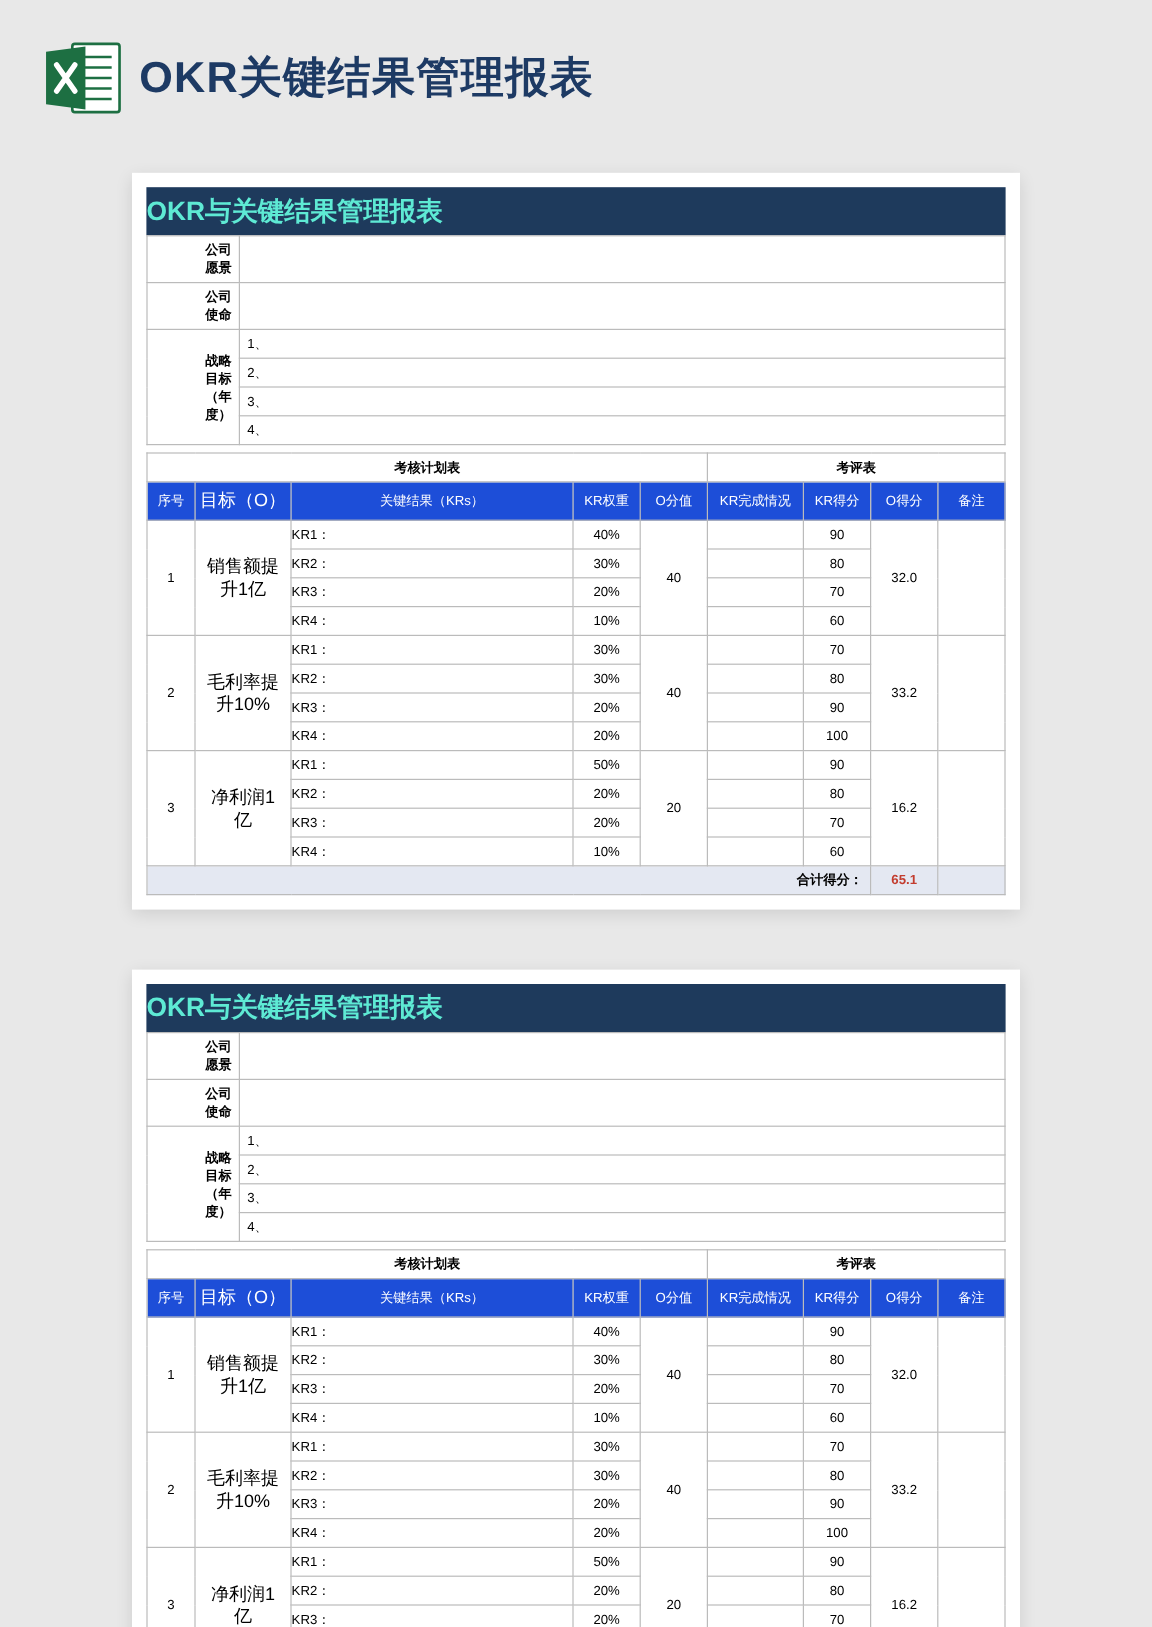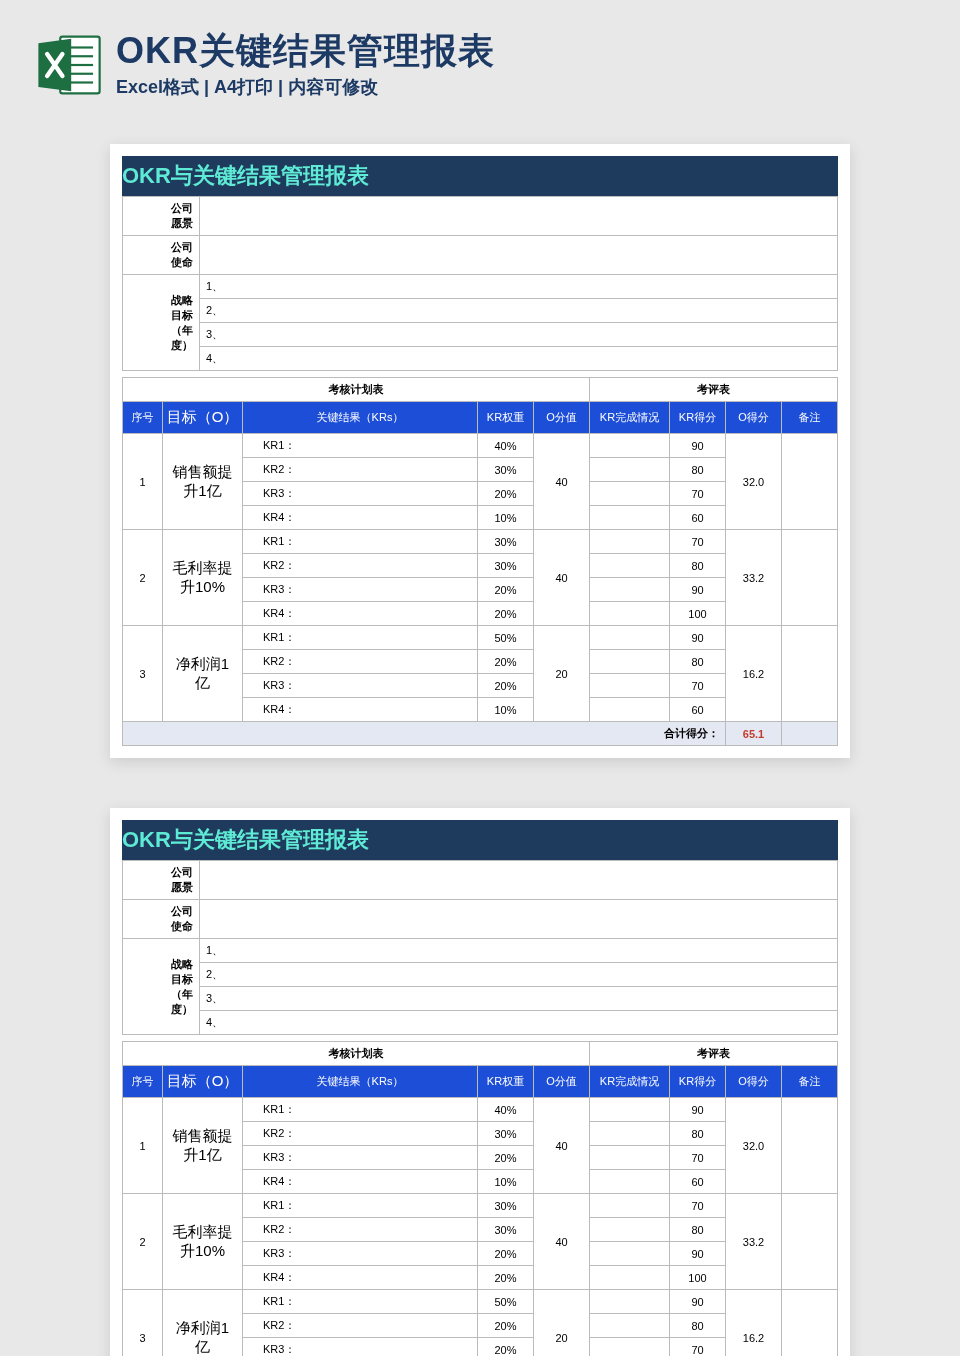--- a/index.html
+++ b/index.html
@@ -76,21 +76,21 @@
     background: #1d4ed8;
     color: #fff;
     text-align: center;
     font-weight: 400;
     font-size: 11px;
     padding: 6px 2px;
     margin-top: 35px;
   }
   .c-seq { width: 40px; text-align:center;}
   .c-obj { width: 80px; text-align:center; font-size:15px;}
-  .c-kr  { text-align:left; padding-left:20px;}
+  .c-kr  { text-align:left; padding-left:0;}
   .c-w   { width: 56px; text-align:center;}
   .c-ov  { width: 56px; text-align:center;}
   .c-done{ width: 80px; text-align:center;}
   .c-krs { width: 56px; text-align:center;}
   .c-os  { width: 56px; text-align:center;}
   .c-note{ width: 56px; text-align:center;}
   .total-row td { background:#e4e8f2; font-weight:700; }
   .total-score { color:#c33d2f; }
 </style>
 </head>
@@ -104,21 +104,20 @@
       <line x1="30" y1="24" x2="54" y2="24" stroke="#1d6f42" stroke-width="2"></line>
       <line x1="30" y1="32" x2="54" y2="32" stroke="#1d6f42" stroke-width="2"></line>
       <line x1="30" y1="40" x2="54" y2="40" stroke="#1d6f42" stroke-width="2"></line>
       <line x1="30" y1="48" x2="54" y2="48" stroke="#1d6f42" stroke-width="2"></line>
       <polygon points="4,12 34,8 34,56 4,52" fill="#1d6f42"></polygon>
       <path d="M12 22 L26 42 M26 22 L12 42" stroke="#fff" stroke-width="4" stroke-linecap="round"></path>
     </svg>
   </div>
   <div class="header-text">
     <div class="header-title">OKR关键结果管理报表</div>
-    <div class="header-sub">Excel格式 | A4打印 | 内容可修改</div>
   </div>
 </div>
 
 <div id="sheets">
 <div class="sheet">
   <div class="title-bar">OKR与关键结果管理报表</div>
 
   <table>
     <tbody>
           <tr>

